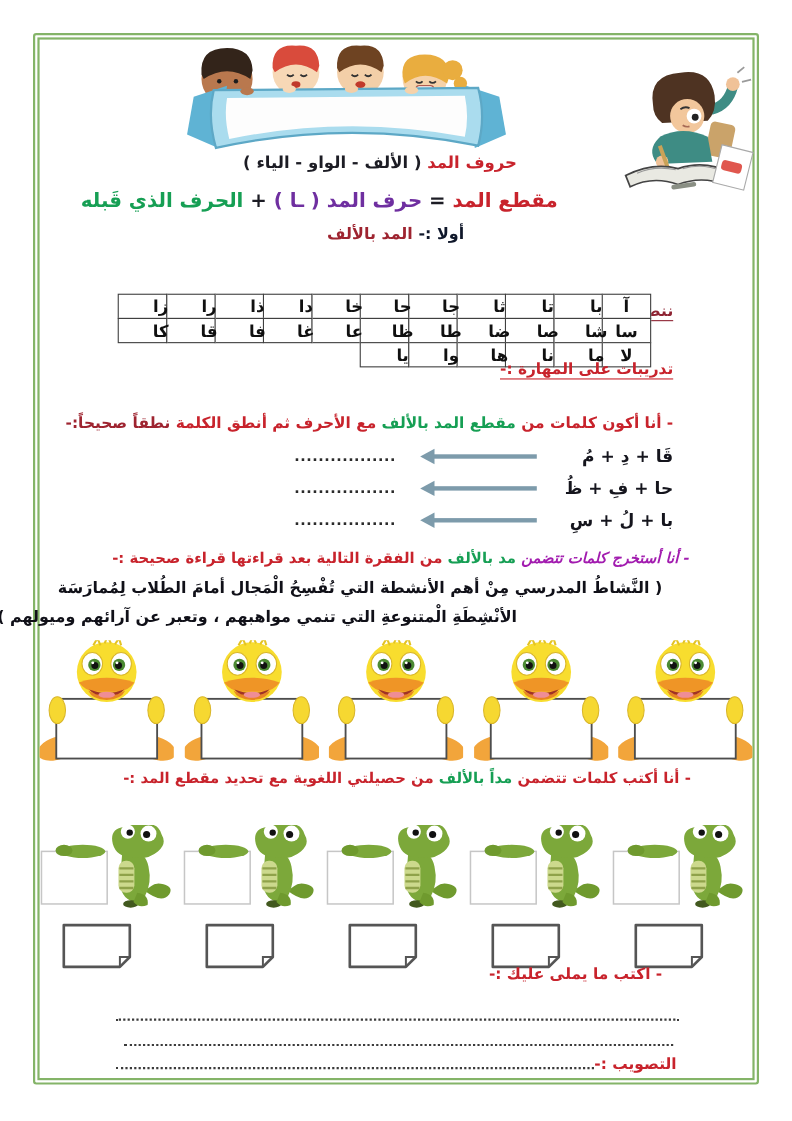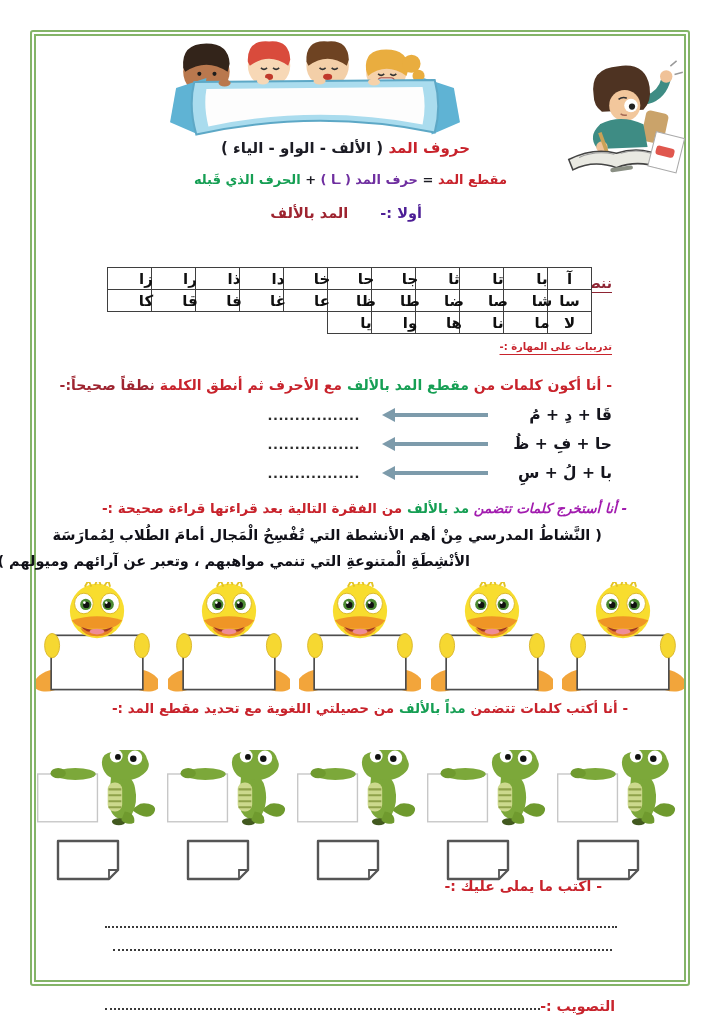--- a/index.html
+++ b/index.html
@@ -19,25 +19,25 @@
   .banner-wrap{left:166px;top:34px;width:298px;height:106px;}
   .banner-title{
     position:absolute;left:0;right:10px;top:50px;text-align:center;
     font-size:27px;font-weight:bold;color:#0d0d0d;direction:rtl;
   }
   .boy-wrap{left:548px;top:58px;width:140px;height:120px;}
 
   
   .tline{position:absolute;font-weight:bold;white-space:nowrap;direction:rtl;}
   #line1{top:139px;right:250px;font-size:15px;}
-  #line2{top:172px;right:213px;font-size:13px;}
+  #line2{top:172px;right:213px;font-size:18px;}
   #line3{top:205px;right:298px;font-size:14.5px;}
   #read-line{top:236px;right:108px;font-size:14px;color:#8e2433;
     text-decoration:underline;text-underline-offset:4px;margin-top:39px;}
-  #skill-heading{top:341px;right:108px;font-size:10px;color:#c8232c;
+  #skill-heading{top:328px;right:108px;font-size:14px;color:#c8232c;
     text-decoration:underline;text-underline-offset:4px;}
   #compose-heading{top:377px;right:108px;font-size:14px;}
   #extract-heading{top:500px;right:93px;font-size:13.5px;}
   #para1{top:527px;right:118px;font-size:14.5px;color:#101018;}
   #para2{top:553px;right:250px;font-size:14.5px;color:#101018;}
   #write-heading{top:700px;right:92px;font-size:13.5px;}
   #dict-heading{top:878px;right:118px;font-size:14px;color:#c8232c;}
 
   
   .letters-table{position:absolute;left:107px;top:267px;direction:rtl;}
@@ -64,21 +64,21 @@
   
   .ducks-row{position:absolute;top:582px;left:36px;right:36px;display:flex;justify-content:space-between;}
   .lizards-row{position:absolute;top:750px;left:36px;right:36px;display:flex;justify-content:space-between;}
   .lizard-block{width:128px;}
   .note{display:block;margin:8px 0 0 20px;}
 
   
   .dotline{border-bottom:2.5px dotted #3b3b3b;height:0;}
   #dict1{position:absolute;top:926px;left:105px;right:103px;}
   #dict2{position:absolute;top:949px;left:113px;right:108px;}
-  #correction-row{position:absolute;top:960px;left:105px;right:105px;display:flex;direction:rtl;align-items:flex-end;margin-top:38px;}
+  #correction-row{position:absolute;top:960px;left:105px;right:105px;display:flex;direction:rtl;align-items:flex-end;}
   #correction-label{font-size:14px;font-weight:bold;color:#c8232c;white-space:nowrap;}
   #correction-row .dotline{flex:1;margin-bottom:4px;}
 </style>
 </head>
 <body>
 
 <div class="frame"></div>
 
 <div class="abs banner-wrap">
   <svg width="298" height="106" viewBox="0 0 295 102">
@@ -137,21 +137,21 @@
     <path d="M20 96 q24 -12 46 -6 q24 -8 46 4 l-4 10 q-22 -8 -42 0 q-22 -8 -42 2z" fill="#e9e9e2" stroke="#444444" stroke-width="1.5"></path>
     <path d="M30 94 q16 -7 34 -3 M70 90 q18 -5 34 2" stroke="#999999" stroke-width="1" fill="none"></path>
     <rect x="100" y="72" width="28" height="34" fill="#ffffff" stroke="#aaaaaa" transform="rotate(14 114 89)"></rect>
     <rect x="104" y="84" width="18" height="9" rx="3" fill="#e0574e" transform="rotate(14 113 88)"></rect>
     <rect x="60" y="103" width="22" height="4" rx="2" fill="#8a8f84" transform="rotate(-8 71 105)"></rect>
   </svg>
 </div>
 
 <div class="tline" id="line1"><span style="color: rgb(200, 35, 44);">حروف المد </span><span style="color: rgb(28, 28, 36);">(   الألف   -   الواو  -   الياء  )</span></div>
 <div class="tline" id="line2"><span style="color: rgb(200, 35, 44);">مقطع المد </span><span style="color: rgb(28, 28, 36);">=  </span><span style="color: rgb(111, 47, 160);">حرف المد ( ـا )</span><span style="color: rgb(28, 28, 36);">  +  </span><span style="color: rgb(22, 159, 84);">الحرف الذي قَبله</span></div>
-<div class="tline" id="line3"><span style="color: #4c1d95; padding-left: 27px;">أولا :-  </span><span style="color: rgb(158, 36, 48);">المد بالألف</span></div>
+<div class="tline" id="line3"><span style="color: #0f172a;">أولا :-  </span><span style="color: rgb(158, 36, 48);">المد بالألف</span></div>
 <div class="tline" id="read-line">ننطقُ حروف اللغة العربية بطريقة المد بالألف  كالآتى  هيا يا بطل اقرأ:-</div>
 
 <div class="letters-table">
     <div class="t-row">
       <div class="t-cell">آ</div>
       <div class="t-cell">با</div>
       <div class="t-cell">تا</div>
       <div class="t-cell">ثا</div>
       <div class="t-cell">جا</div>
       <div class="t-cell">حا</div>

